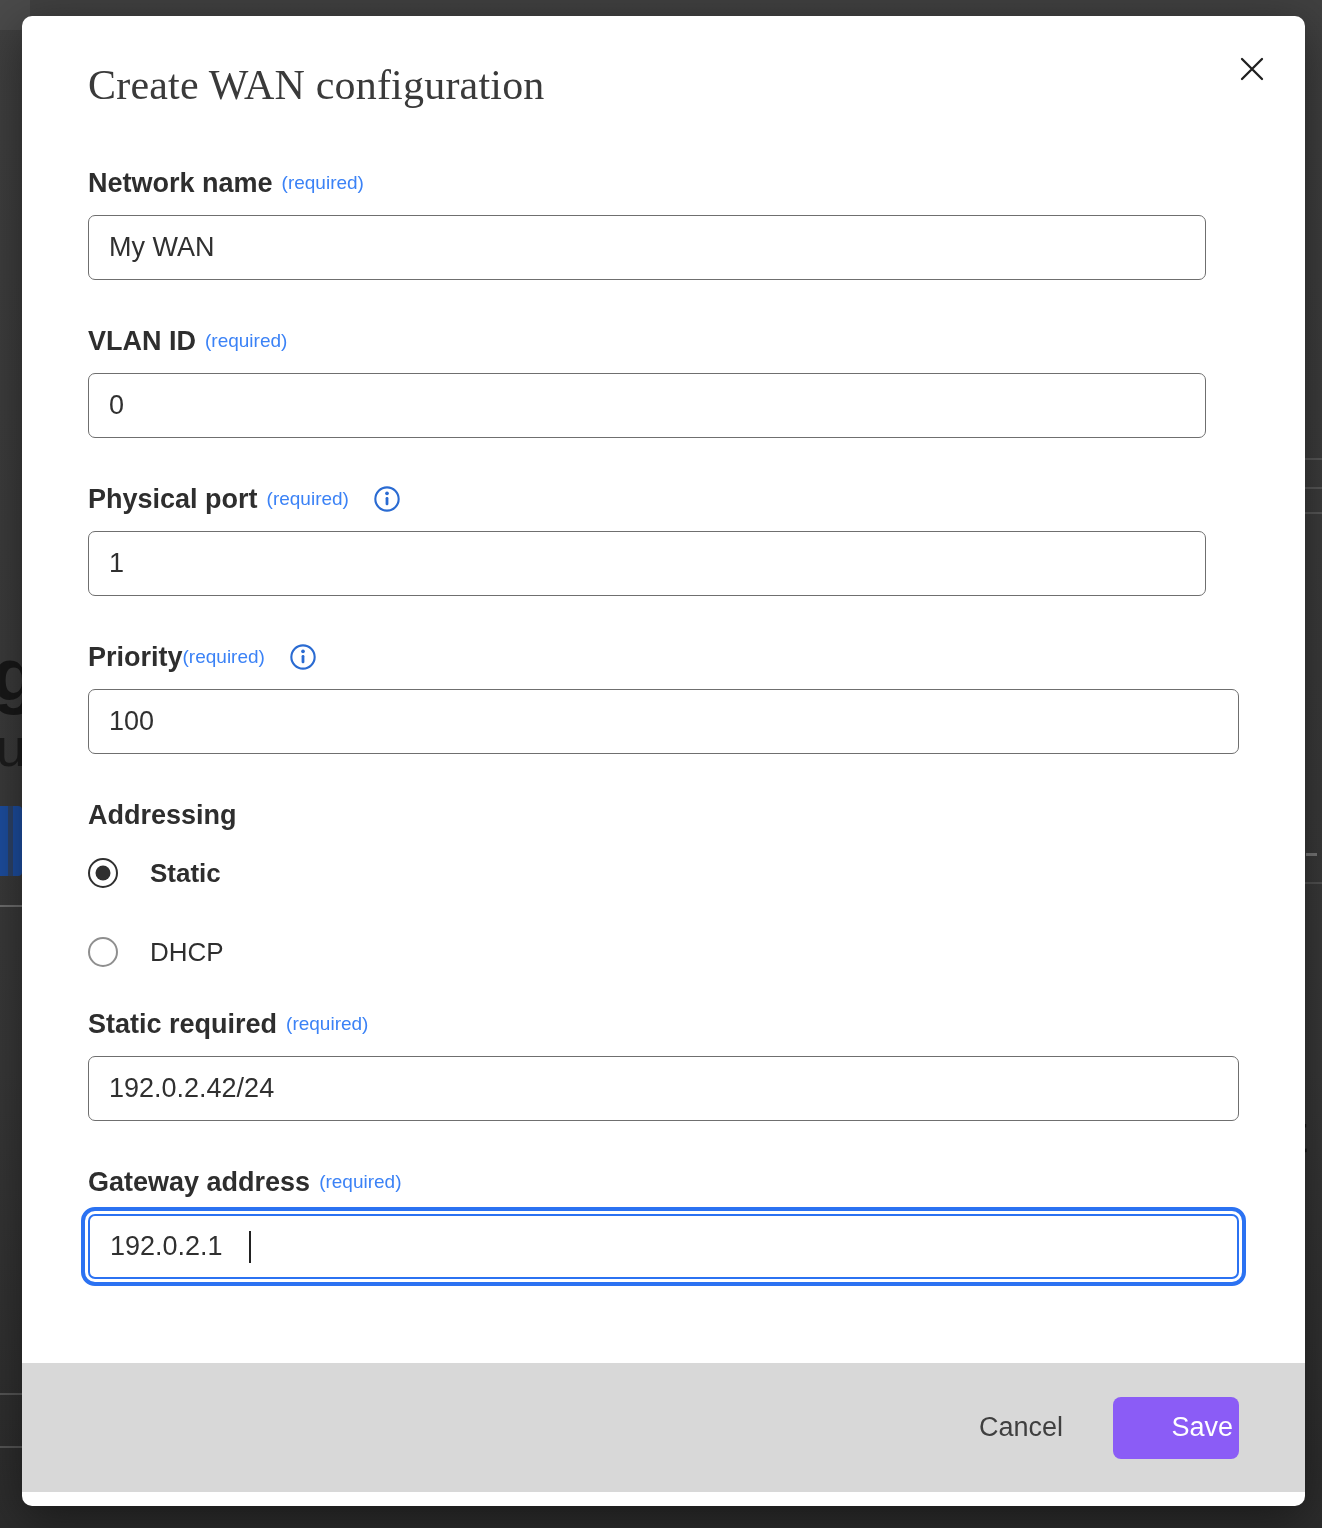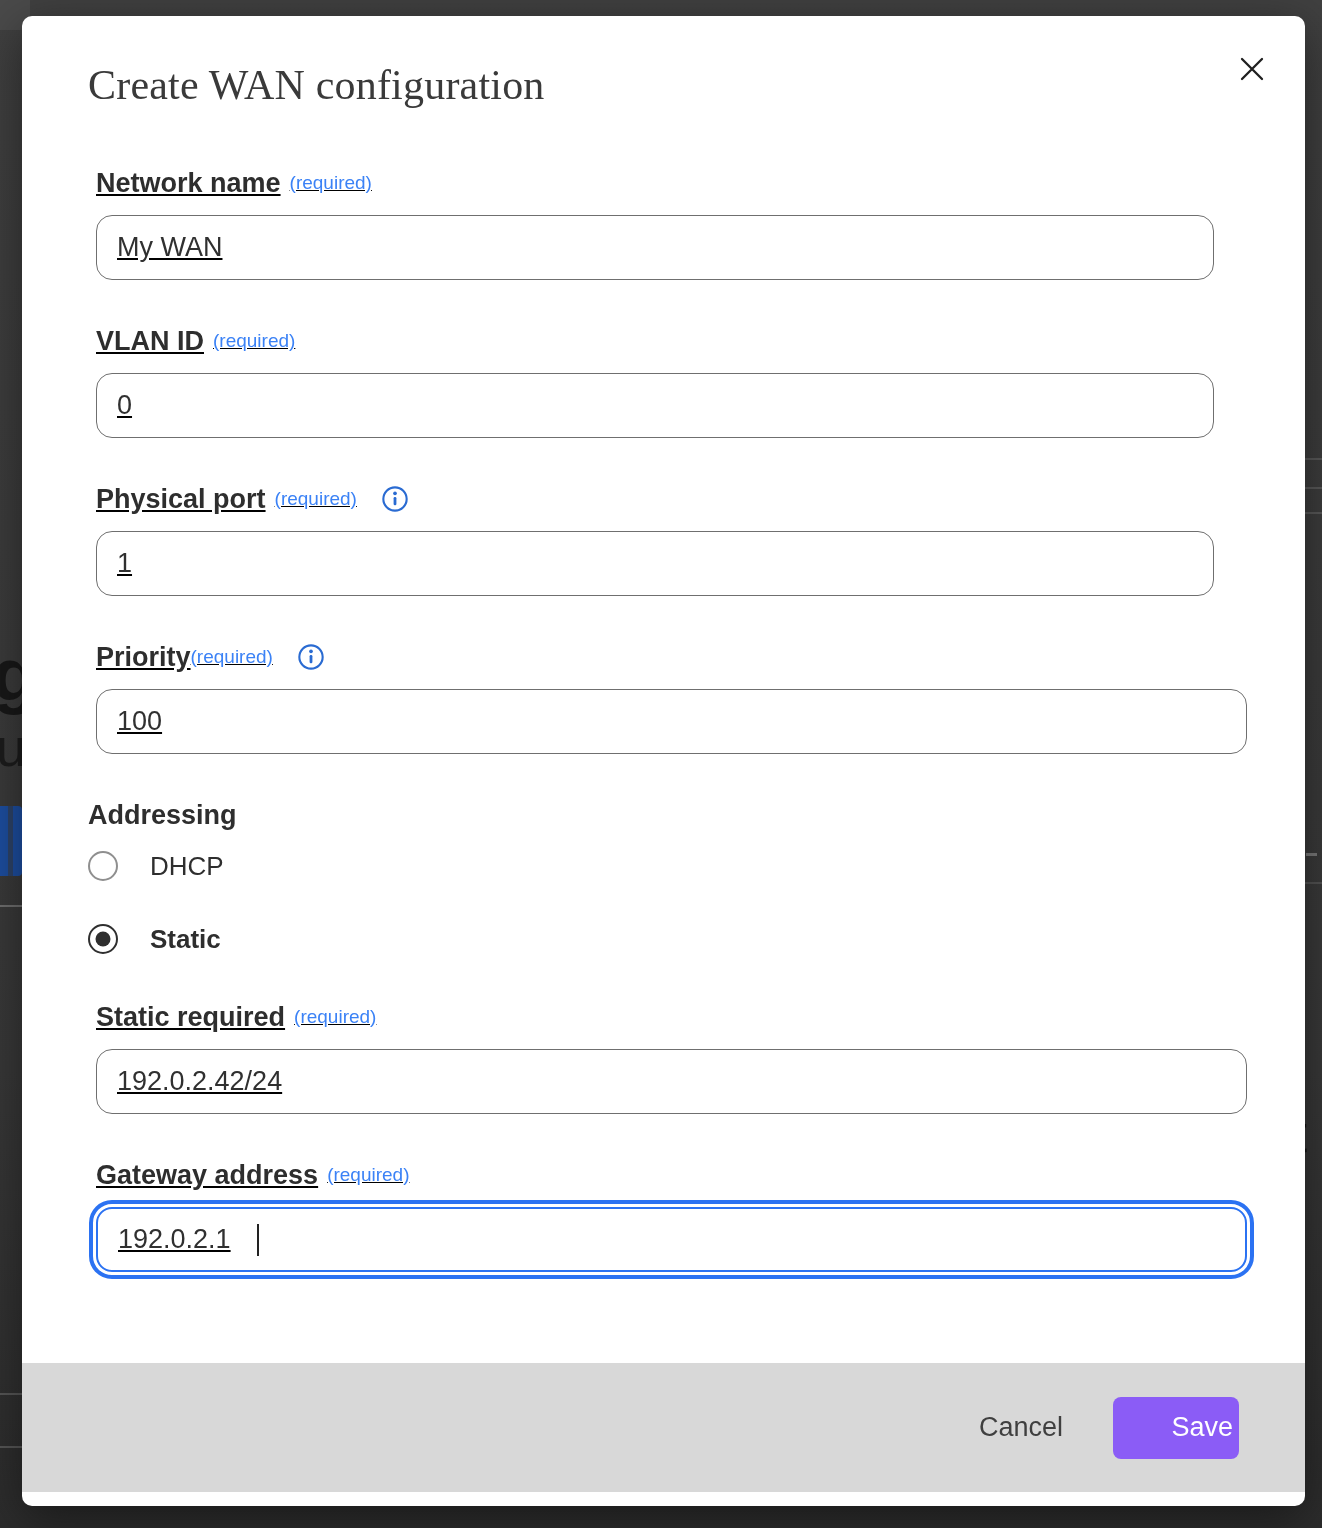--- a/index.html
+++ b/index.html
@@ -34,47 +34,47 @@
     position:absolute; top:34px; right:34px; width:38px; height:38px;
     display:flex; align-items:center; justify-content:center; cursor:pointer;
     background:none; border:none; padding:0;
   }
 
   .dlg-title {
     font-size:42px; font-weight:400; color:#3a3a3a; letter-spacing:.2px;
     line-height:50px; margin:0 0 56px 0;font-family:Liberation Serif, serif;
   }
 
-  .field { margin:8px;text-decoration:underline; }
+  .field { margin:0; }
   .label-row { display:flex; align-items:center; line-height:34px; margin-bottom:15px; }
   .lbl { font-size:27px; font-weight:700; color:#2e2e2e; }
   .req { font-size:19px; font-weight:400; color:#3b82f6; margin-left:9px; }
   .req.tight { margin-left:0; }
   .info-ic { display:inline-flex; margin-left:24px; align-items:center; }
 
   .input {
-    height:65px; border:1.5px solid #6f6f6f; border-radius:16px; background:#fff;
+    height:65px; border:1.5px solid #6f6f6f; border-radius:7px; background:#fff;
     display:flex; align-items:center; padding:0 20px; font-size:27px; color:#303030;
     margin-bottom:44px; cursor:text;
   }
   .input.narrow { width:1118px; }
   .input.wide { width:1151px; }
   .input.focused {
     border:2px solid #2b72f2;
     outline:4px solid #2b72f2; outline-offset:3px;
     margin-bottom:0;
     gap:24px;
   }
   .caret {
     display:inline-block; width:2px; height:32px; background:#222;
     margin-left:2px; vertical-align:middle; animation:blink 1.1s steps(1) infinite;
   }
   @keyframes blink { 50% { opacity:0; } }
 
-  .section-heading { font-size:27px; font-weight:700; color:#2e2e2e; line-height:34px; margin:0 0 16px 0; }
+  .section-heading { font-size:27px; font-weight:700; color:#2e2e2e; line-height:34px; margin:0 0 23px 0; }
   .radio-row { display:flex; align-items:center; height:36px; margin-bottom:37px; cursor:pointer; }
   .radio-row.last { margin-bottom:43px; }
   .radio {
     width:30px; height:30px; border-radius:50%; border:2px solid #8f8f8f;
     background:#fff; margin-right:32px; flex:0 0 auto; position:relative;
   }
   .radio.selected { border:2.5px solid #2f2f2f; }
   .radio.selected::after {
     content:""; position:absolute; left:50%; top:50%; transform:translate(-50%,-50%);
     width:15px; height:15px; border-radius:50%; background:#2f2f2f;
@@ -179,27 +179,27 @@
             </svg>
           </span>
         </div>
         <div class="input wide" role="textbox">
           <span>100</span>
         </div>
       </div>
 
       <div>
         <h2 class="section-heading">Addressing</h2>
+        <div class="radio-row last">
+          <span class="radio selected"></span>
+          <span class="radio-label bold">Static</span>
+        </div>
         <div class="radio-row">
           <span class="radio"></span>
           <span class="radio-label">DHCP</span>
-        </div>
-        <div class="radio-row last">
-          <span class="radio selected"></span>
-          <span class="radio-label bold">Static</span>
         </div>
       </div>
 
       <div class="field">
         <div class="label-row">
           <span class="lbl">Static required</span>
           <span class="req">(required)</span>
         </div>
         <div class="input wide" role="textbox">
           <span>192.0.2.42/24</span>

